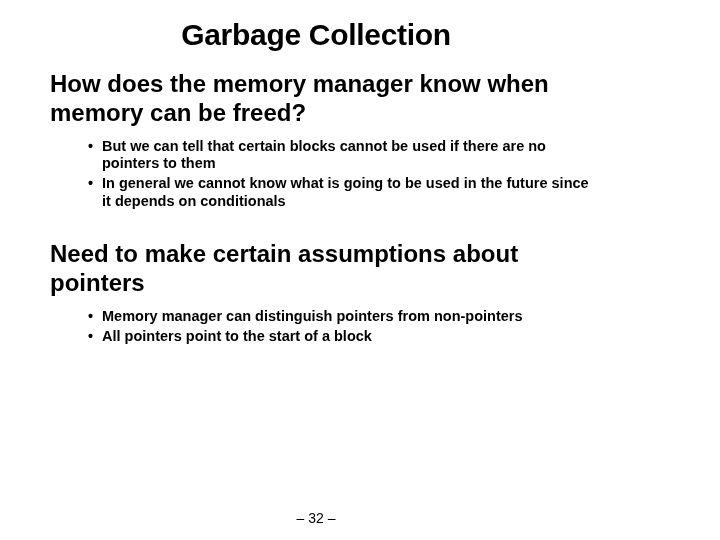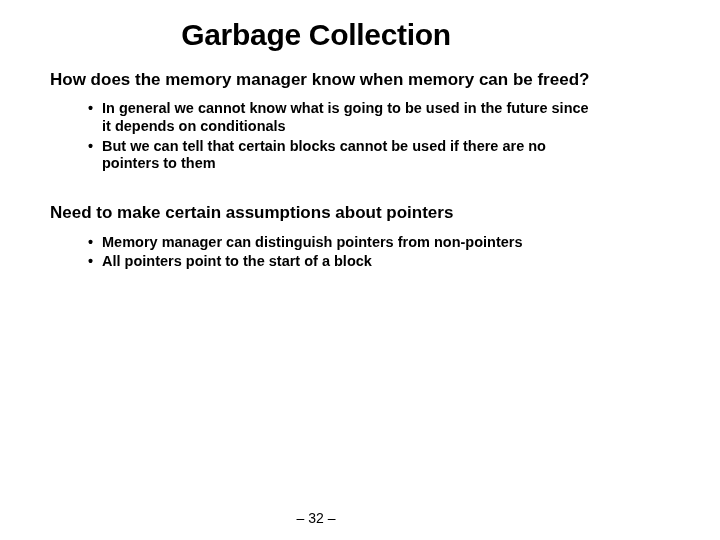--- a/index.html
+++ b/index.html
@@ -1,34 +1,34 @@
 <!DOCTYPE html>
 <html><head>
 <meta charset="utf-8">
 <style>
   * { margin: 0; padding: 0; box-sizing: border-box; }
   html, body { width: 720px; height: 540px; background: #fff; font-family: Arial, Helvetica, sans-serif; color: #000; }
   .slide { width: 632px; height: 540px; position: relative; padding: 18px 40px 0 40px; }
   .title { font-size: 30px; font-weight: bold; text-align: center; margin-bottom: 18px; letter-spacing: -0.3px; }
-  .section { font-size: 17px; font-weight: bold; line-height: 1.2; margin-bottom: 10px; padding-left: 10px; text-indent: -0px; }
+  .section { font-size: 24px; font-weight: bold; line-height: 1.2; margin-bottom: 10px; padding-left: 10px; text-indent: -0px; }
   .bullets { list-style: none; padding-left: 48px; margin-bottom: 30px; }
   .bullets li { font-size: 14.5px; font-weight: bold; line-height: 1.22; margin-bottom: 2px; position: relative; padding-left: 14px; }
   .bullets li::before { content: "•"; position: absolute; left: 0; top: 0; }
   .footer { position: absolute; bottom: 14px; left: 0; right: 0; text-align: center; font-size: 14px; color: #000000; }
 </style>
 </head>
 <body>
 
 <div class="slide">
   <div class="title">Garbage Collection</div>
 
   <div class="section">How does the memory manager know when memory can be freed?</div>
   <ul class="bullets">
+    <li>But we can tell that certain blocks cannot be used if there are no pointers to them</li>
     <li>In general we cannot know what is going to be used in the future since it depends on conditionals</li>
-    <li>But we can tell that certain blocks cannot be used if there are no pointers to them</li>
   </ul>
 
   <div class="section">Need to make certain assumptions about pointers</div>
   <ul class="bullets">
     <li>Memory manager can distinguish pointers from non-pointers</li>
     <li>All pointers point to the start of a block</li>
   </ul>
 
   <div class="footer">– 32 –</div>
 </div>

